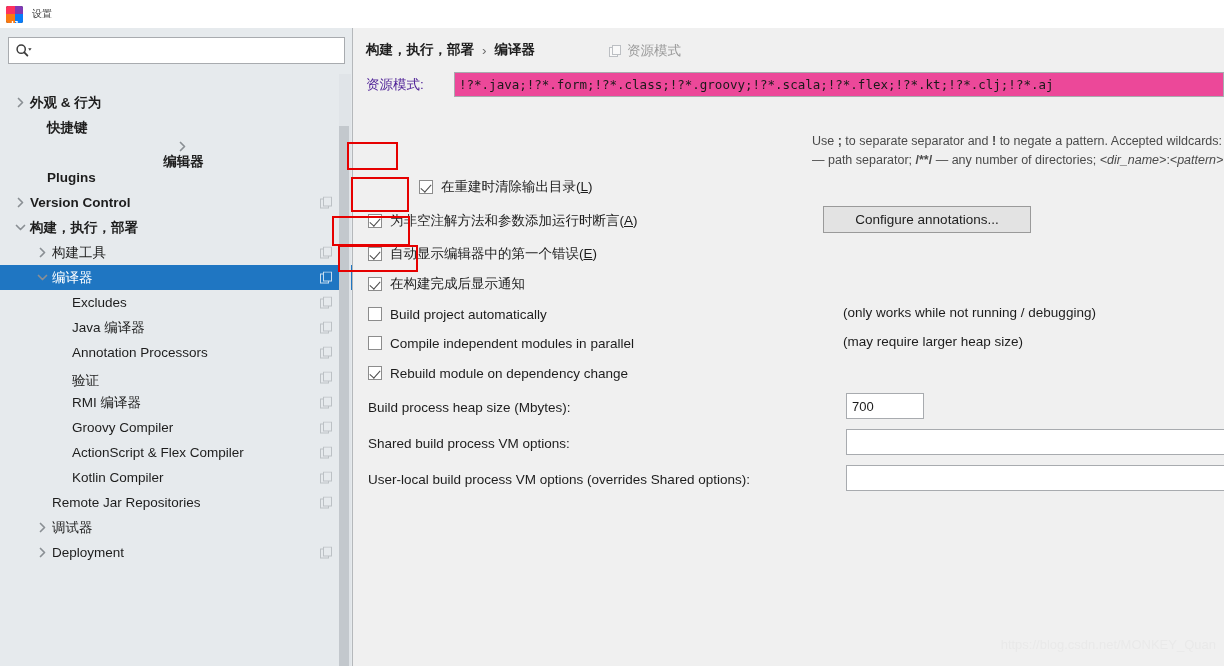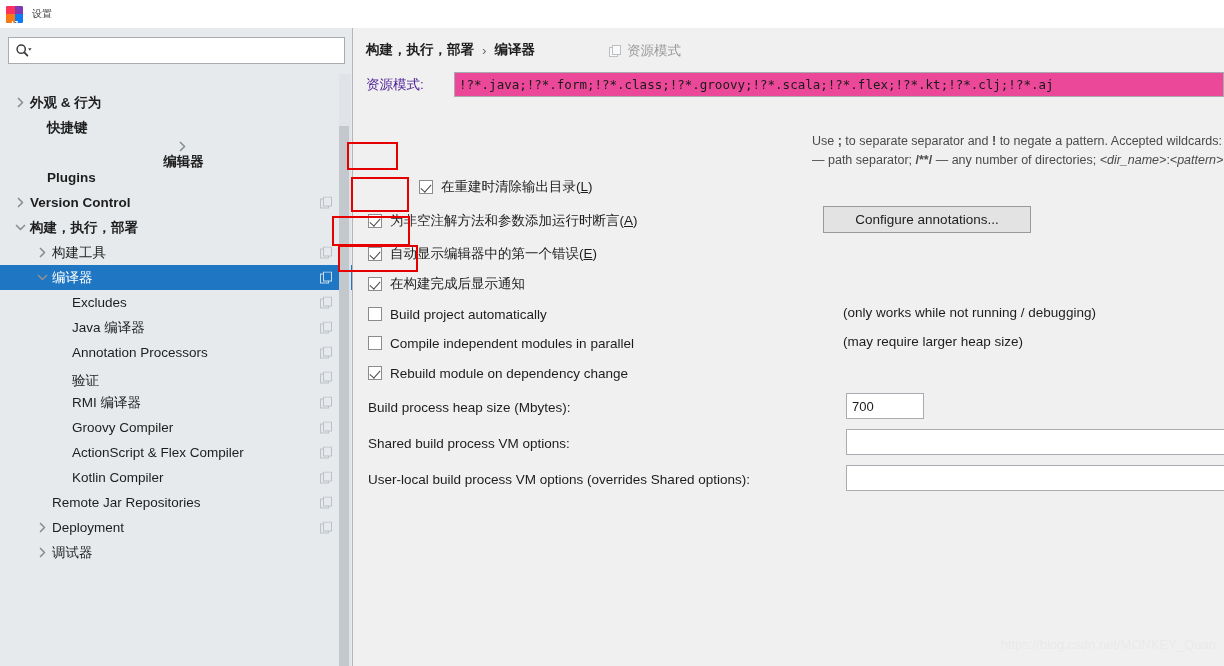--- a/index.html
+++ b/index.html
@@ -398,31 +398,31 @@
           <span class="tree-label">Remote Jar Repositories</span>
           <svg class="copy-badge" viewBox="0 0 13 13">
             <rect x="0.5" y="2.5" width="8" height="9" fill="#e6eaed" stroke="#9aa0a6" stroke-width="1"></rect>
             <rect x="3.5" y="0.5" width="8" height="9" fill="#e6eaed" stroke="#9aa0a6" stroke-width="1"></rect>
           </svg>
         </div>
         <div class="tree-item" style="padding-left: 36px;">
           <svg class="arrow" viewBox="0 0 13 13">
             <path d="M4.5 2.5 L8.5 6.5 L4.5 10.5" fill="none" stroke="#8a8f94" stroke-width="1.7" stroke-linecap="round" stroke-linejoin="round"></path>
           </svg>
+          <span class="tree-label">调试器</span>
+        </div>
+        <div class="tree-item" style="padding-left: 36px;">
+          <svg class="arrow" viewBox="0 0 13 13">
+            <path d="M4.5 2.5 L8.5 6.5 L4.5 10.5" fill="none" stroke="#8a8f94" stroke-width="1.7" stroke-linecap="round" stroke-linejoin="round"></path>
+          </svg>
           <span class="tree-label">Deployment</span>
           <svg class="copy-badge" viewBox="0 0 13 13">
             <rect x="0.5" y="2.5" width="8" height="9" fill="#e6eaed" stroke="#9aa0a6" stroke-width="1"></rect>
             <rect x="3.5" y="0.5" width="8" height="9" fill="#e6eaed" stroke="#9aa0a6" stroke-width="1"></rect>
           </svg>
-        </div>
-        <div class="tree-item" style="padding-left: 36px;">
-          <svg class="arrow" viewBox="0 0 13 13">
-            <path d="M4.5 2.5 L8.5 6.5 L4.5 10.5" fill="none" stroke="#8a8f94" stroke-width="1.7" stroke-linecap="round" stroke-linejoin="round"></path>
-          </svg>
-          <span class="tree-label">调试器</span>
         </div>
       </div>
 
     <div class="sb-track">
       <div class="sb-thumb"></div>
     </div>
   </div>
 
   <div class="panel">
 

